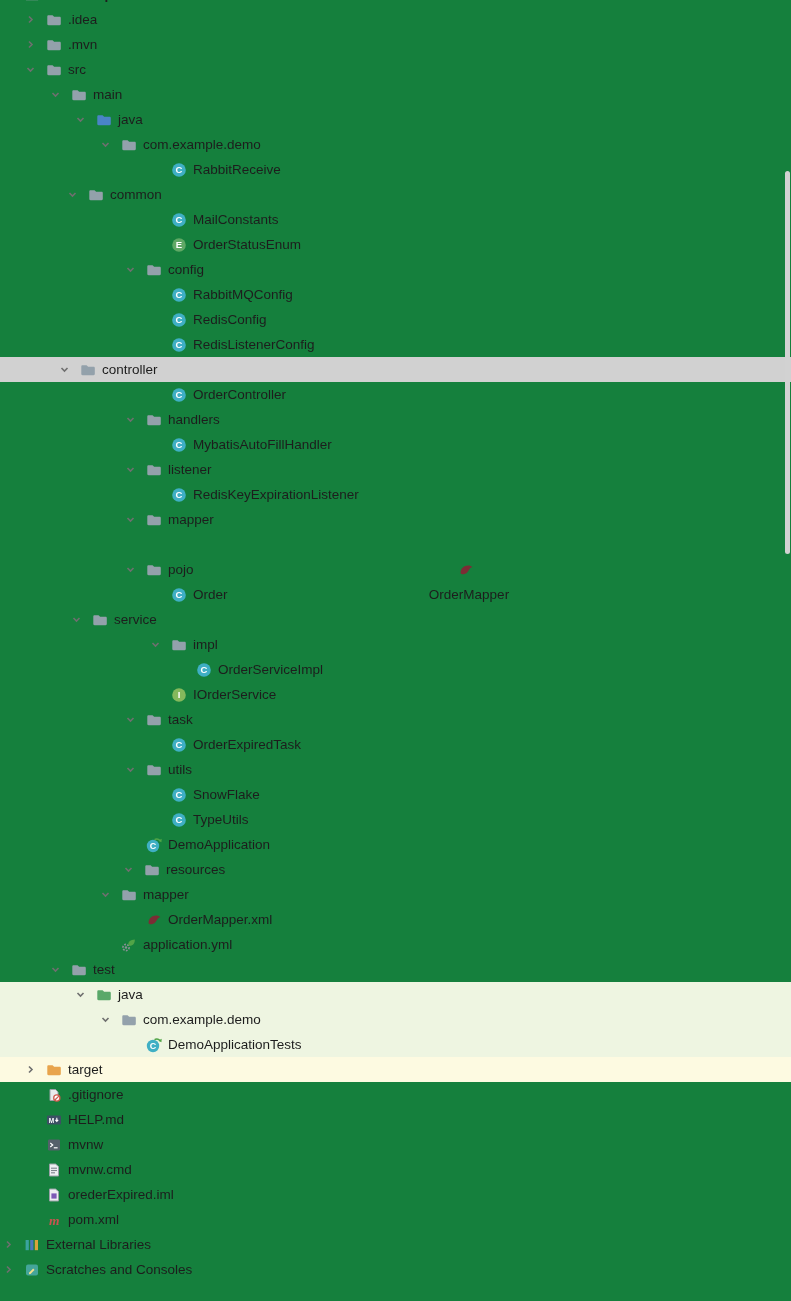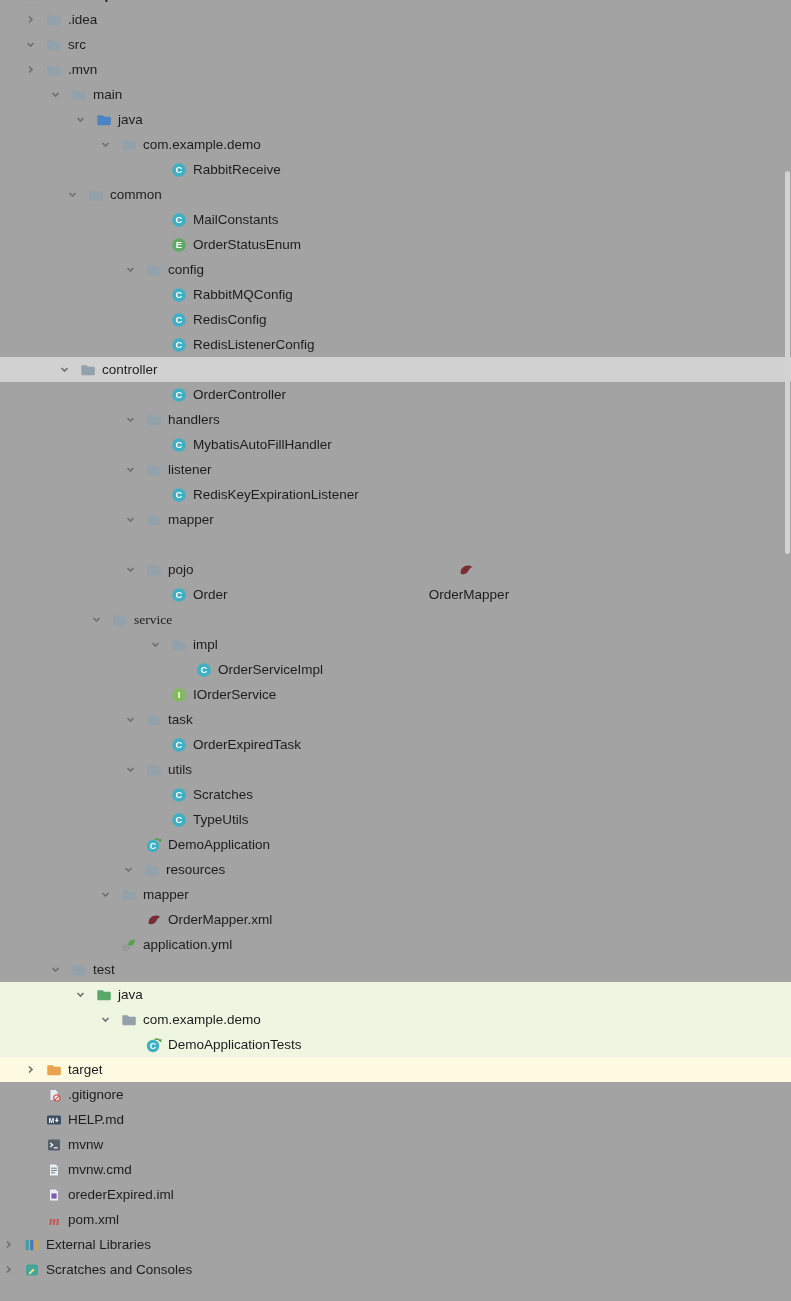--- a/index.html
+++ b/index.html
@@ -1,17 +1,17 @@
 <!DOCTYPE html>
 <html style="--text: #1d1d1d; --sel: #d1d1d1; --test: #eef5e1; --excl: #fdfae1;"><head>
 <meta charset="utf-8">
 <style>
   html,body{margin:0;padding:0;background:#fff;}
   .stage{
-    position:relative;width:791px;height:1301px;overflow:hidden;background:#a3a3a3;
+    position:relative;width:791px;height:1301px;overflow:hidden;background:#15803d;
     font-family:"Liberation Sans",sans-serif;
   }
   .tree{position:absolute;left:0;top:0;width:100%;}
   .row{
     height:25px;display:flex;align-items:center;white-space:nowrap;
     font-size:13.5px;color:var(--text,#1d1d1d);box-sizing:border-box;width:791px;
   }
   .row.clip-top{margin-top:-18px;}
   .bg-selected{background:var(--sel,#d1d1d1);}
   .bg-test{background:var(--test,#eef5e1);}
@@ -51,42 +51,42 @@
         <span class="node-icon">
           <svg width="16" height="16" viewBox="0 0 16 16" xmlns="http://www.w3.org/2000/svg">
             <path d="M1.3 4.4c0-.7.5-1.2 1.2-1.2h3.4c.4 0 .7.1 1 .4l1.2 1.2h5.5c.7 0 1.2.5 1.2 1.2v6c0 .7-.5 1.2-1.2 1.2H2.5c-.7 0-1.2-.5-1.2-1.2z" fill="#93a1ab"></path>
           </svg>
         </span>
         <span class="label">.idea</span>
       </div>
       <div class="row" style="padding-left: 22px;">
         <span class="chevron">
           <svg width="11" height="11" viewBox="0 0 11 11">
+            <polyline points="4,2.5 7,5.5 4,8.5" fill="none" stroke="#6f6f6f" stroke-width="1.6"></polyline>
+          </svg>
+        </span>
+        <span class="node-icon">
+          <svg width="16" height="16" viewBox="0 0 16 16" xmlns="http://www.w3.org/2000/svg">
+            <path d="M1.3 4.4c0-.7.5-1.2 1.2-1.2h3.4c.4 0 .7.1 1 .4l1.2 1.2h5.5c.7 0 1.2.5 1.2 1.2v6c0 .7-.5 1.2-1.2 1.2H2.5c-.7 0-1.2-.5-1.2-1.2z" fill="#93a1ab"></path>
+          </svg>
+        </span>
+        <span class="label">.mvn</span>
+      </div>
+      <div class="row" style="padding-left: 22px;">
+        <span class="chevron">
+          <svg width="11" height="11" viewBox="0 0 11 11">
             <polyline points="2.5,4 5.5,7 8.5,4" fill="none" stroke="#6f6f6f" stroke-width="1.6"></polyline>
           </svg>
         </span>
         <span class="node-icon">
           <svg width="16" height="16" viewBox="0 0 16 16" xmlns="http://www.w3.org/2000/svg">
             <path d="M1.3 4.4c0-.7.5-1.2 1.2-1.2h3.4c.4 0 .7.1 1 .4l1.2 1.2h5.5c.7 0 1.2.5 1.2 1.2v6c0 .7-.5 1.2-1.2 1.2H2.5c-.7 0-1.2-.5-1.2-1.2z" fill="#93a1ab"></path>
           </svg>
         </span>
         <span class="label">src</span>
-      </div>
-      <div class="row" style="padding-left: 22px;">
-        <span class="chevron">
-          <svg width="11" height="11" viewBox="0 0 11 11">
-            <polyline points="4,2.5 7,5.5 4,8.5" fill="none" stroke="#6f6f6f" stroke-width="1.6"></polyline>
-          </svg>
-        </span>
-        <span class="node-icon">
-          <svg width="16" height="16" viewBox="0 0 16 16" xmlns="http://www.w3.org/2000/svg">
-            <path d="M1.3 4.4c0-.7.5-1.2 1.2-1.2h3.4c.4 0 .7.1 1 .4l1.2 1.2h5.5c.7 0 1.2.5 1.2 1.2v6c0 .7-.5 1.2-1.2 1.2H2.5c-.7 0-1.2-.5-1.2-1.2z" fill="#93a1ab"></path>
-          </svg>
-        </span>
-        <span class="label">.mvn</span>
       </div>
       <div class="row" style="padding-left: 47px;">
         <span class="chevron">
           <svg width="11" height="11" viewBox="0 0 11 11">
             <polyline points="2.5,4 5.5,7 8.5,4" fill="none" stroke="#6f6f6f" stroke-width="1.6"></polyline>
           </svg>
         </span>
         <span class="node-icon">
           <svg width="16" height="16" viewBox="0 0 16 16" xmlns="http://www.w3.org/2000/svg">
             <path d="M1.3 4.4c0-.7.5-1.2 1.2-1.2h3.4c.4 0 .7.1 1 .4l1.2 1.2h5.5c.7 0 1.2.5 1.2 1.2v6c0 .7-.5 1.2-1.2 1.2H2.5c-.7 0-1.2-.5-1.2-1.2z" fill="#93a1ab"></path>
@@ -313,21 +313,21 @@
       <div class="row" style="padding-left: 147px;">
         <span class="chevron"></span>
         <span class="node-icon">
           <svg width="16" height="16" viewBox="0 0 16 16" xmlns="http://www.w3.org/2000/svg">
             <circle cx="8" cy="8" r="6.8" fill="#3fafc4"></circle>
             <text x="8" y="11.3" text-anchor="middle" font-family="Liberation Sans, sans-serif" font-size="9.5" font-weight="bold" fill="#ffffff">C</text>
           </svg>
         </span>
         <span class="label">Order</span>
       </div>
-      <div class="row" style="padding-left: 88px; font-family: Liberation Serif, serif;">
+      <div class="row" style="padding-left: 68px;">
         <span class="chevron">
           <svg width="11" height="11" viewBox="0 0 11 11">
             <polyline points="2.5,4 5.5,7 8.5,4" fill="none" stroke="#6f6f6f" stroke-width="1.6"></polyline>
           </svg>
         </span>
         <span class="node-icon">
           <svg width="16" height="16" viewBox="0 0 16 16" xmlns="http://www.w3.org/2000/svg">
             <path d="M1.3 4.4c0-.7.5-1.2 1.2-1.2h3.4c.4 0 .7.1 1 .4l1.2 1.2h5.5c.7 0 1.2.5 1.2 1.2v6c0 .7-.5 1.2-1.2 1.2H2.5c-.7 0-1.2-.5-1.2-1.2z" fill="#93a1ab"></path>
           </svg>
         </span>
@@ -403,21 +403,21 @@
         <span class="label">utils</span>
       </div>
       <div class="row" style="padding-left: 147px;">
         <span class="chevron"></span>
         <span class="node-icon">
           <svg width="16" height="16" viewBox="0 0 16 16" xmlns="http://www.w3.org/2000/svg">
             <circle cx="8" cy="8" r="6.8" fill="#3fafc4"></circle>
             <text x="8" y="11.3" text-anchor="middle" font-family="Liberation Sans, sans-serif" font-size="9.5" font-weight="bold" fill="#ffffff">C</text>
           </svg>
         </span>
-        <span class="label">Scratches</span>
+        <span class="label">SnowFlake</span>
       </div>
       <div class="row" style="padding-left: 147px;">
         <span class="chevron"></span>
         <span class="node-icon">
           <svg width="16" height="16" viewBox="0 0 16 16" xmlns="http://www.w3.org/2000/svg">
             <circle cx="8" cy="8" r="6.8" fill="#3fafc4"></circle>
             <text x="8" y="11.3" text-anchor="middle" font-family="Liberation Sans, sans-serif" font-size="9.5" font-weight="bold" fill="#ffffff">C</text>
           </svg>
         </span>
         <span class="label">TypeUtils</span>

